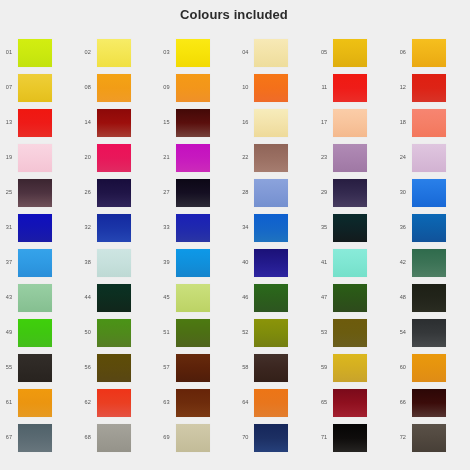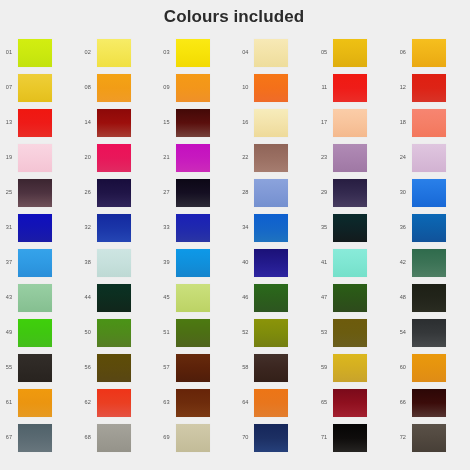--- a/index.html
+++ b/index.html
@@ -19,21 +19,21 @@
     height: 470px;
     background: #efefef;
     overflow: hidden;
   }
   #title {
     position: absolute;
     top: 7px;
     left: 0;
     width: 468px;
     text-align: center;
-    font-size: 17px;
+    font-size: 13px;
     font-weight: bold;
     color: #2b2b2b;
     letter-spacing: 0.1px;
   }
   #grid {
     position: absolute;
     top: 35px;
     left: -18px;
     width: 506px;
   }

